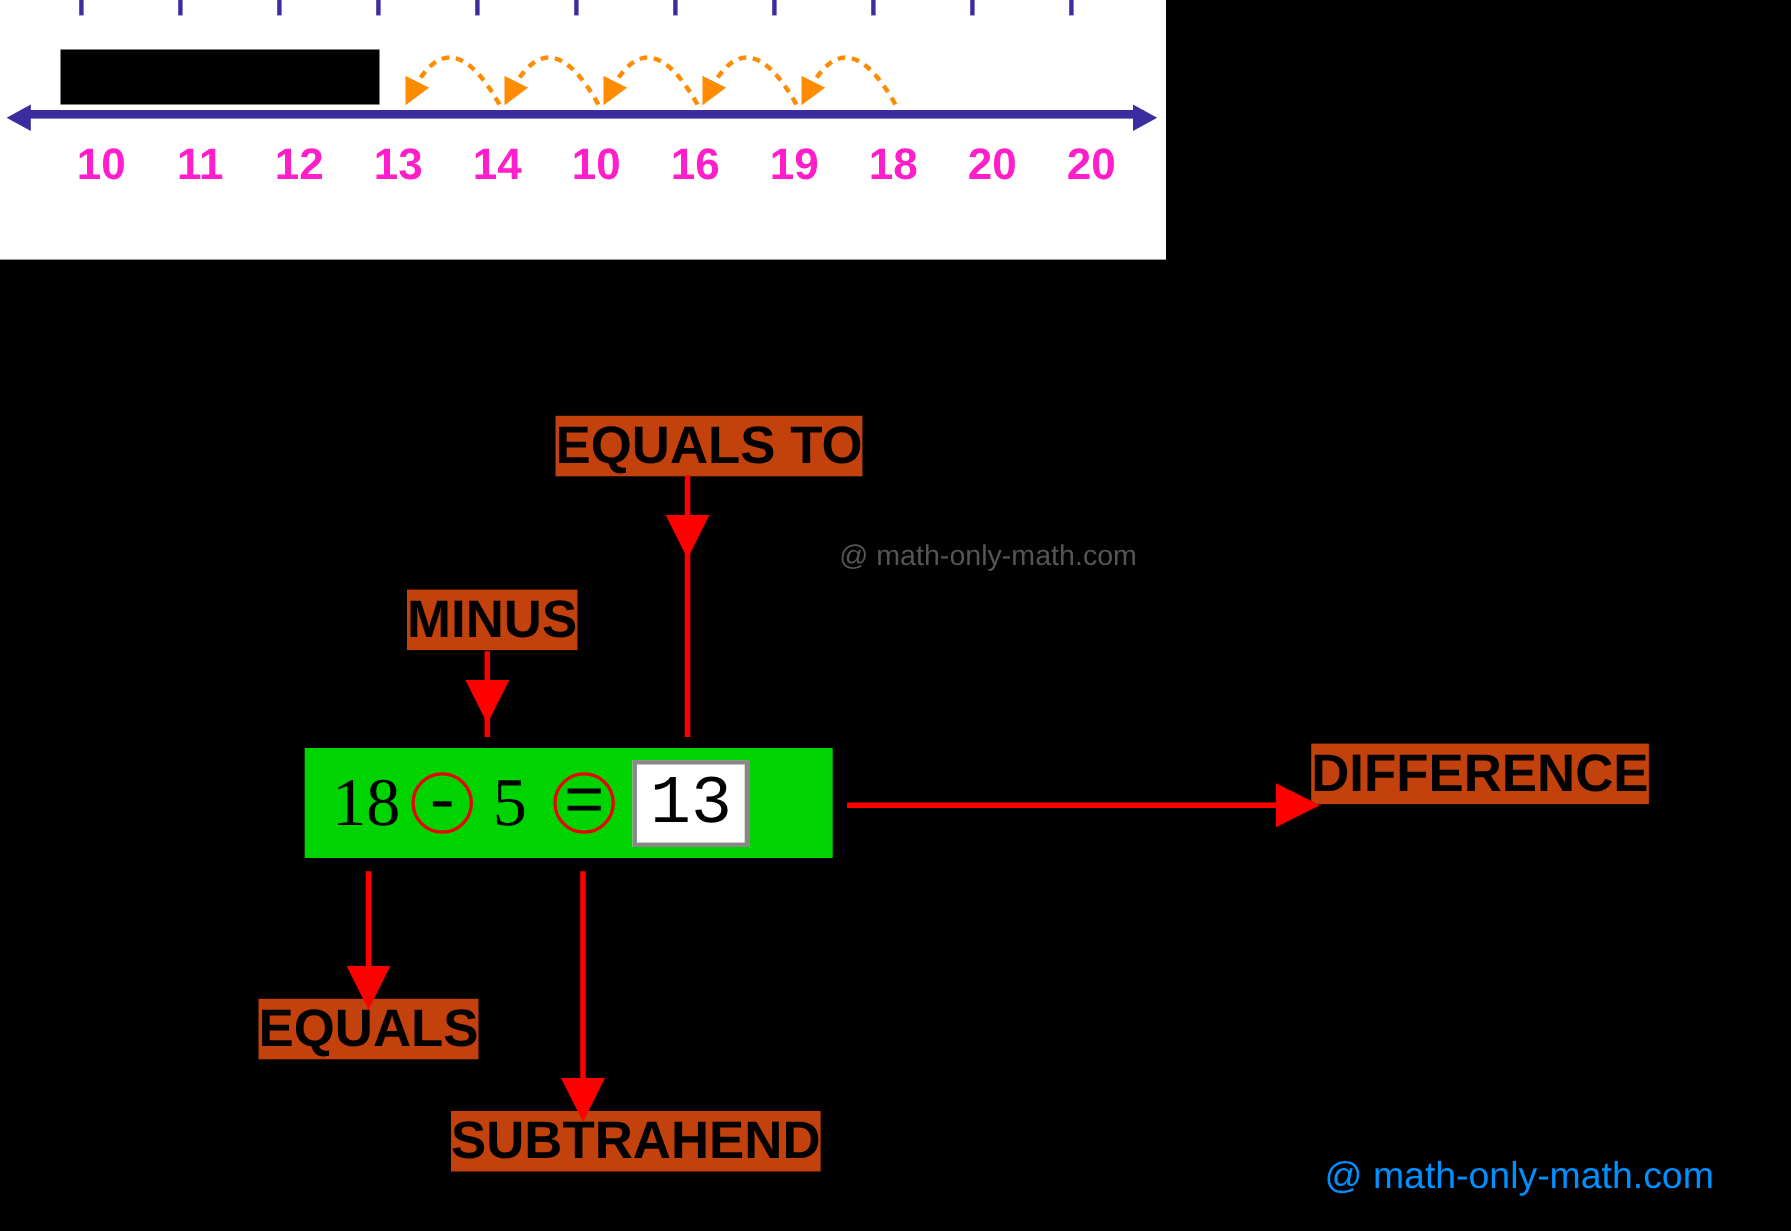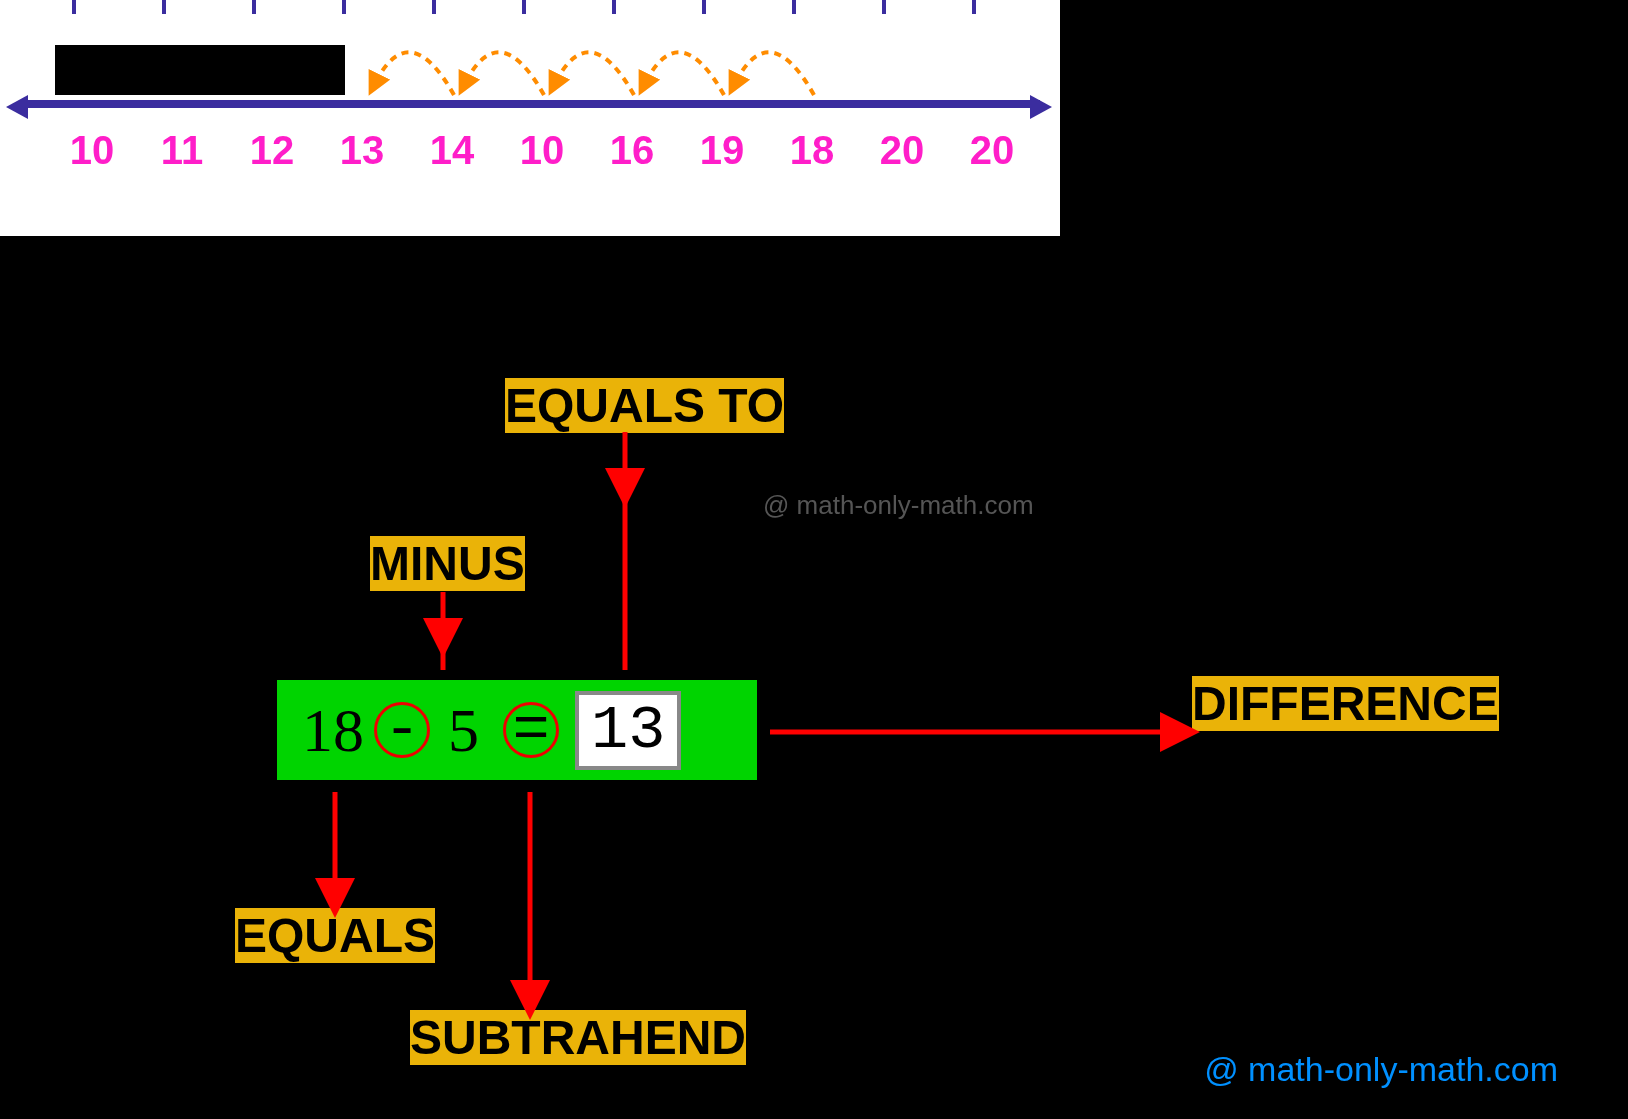--- a/index.html
+++ b/index.html
@@ -9,21 +9,21 @@
   .arrow-left { position: absolute; left: 6px; top: 95px; width: 0; height: 0; border-top: 12px solid transparent; border-bottom: 12px solid transparent; border-right: 22px solid #3b2d9f; }
   .arrow-right { position: absolute; left: 1030px; top: 95px; width: 0; height: 0; border-top: 12px solid transparent; border-bottom: 12px solid transparent; border-left: 22px solid #3b2d9f; }
   .tick { position: absolute; width: 4px; height: 22px; background: #3b2d9f; top: -8px; }
   .num-label { position: absolute; top: 128px; color: #ff1ec9; font-size: 40px; font-weight: bold; font-family: Arial, sans-serif; text-align: center; transform: translateX(-50%); }
   .black-bar { position: absolute; left: 55px; top: 45px; width: 290px; height: 50px; background: #000; }
   .equation-box { position: absolute; left: 277px; top: 680px; width: 480px; height: 100px; background: #00d400; display: flex; align-items: center; padding: 0 15px; font-family: "Times New Roman", serif; font-size: 62px; }
   .eq-num, .eq-op { margin: 0 10px; }
   .eq-op { font-family: "Courier New", monospace; }
   .eq-result { display: inline-block; background: #fff; border: 4px solid #888; padding: 0 12px; margin-left: 16px; font-family: "Courier New", monospace; }
   .op-circle { border: 3px solid #e00; border-radius: 50%; display: inline-flex; align-items: center; justify-content: center; width: 56px; height: 56px; }
-  .label-txt { position: absolute; font-family: Arial, sans-serif; font-weight: bold; font-size: 48px; background: #eab308; color: #000; }
+  .label-txt { position: absolute; font-family: Arial, sans-serif; font-weight: bold; font-size: 48px; background: #c2410c; color: #000; }
   .footer-link1 { position: absolute; right: 70px; bottom: 30px; color: #0090ff; font-size: 34px; font-family: Arial, sans-serif; }
   .footer-link2 { position: absolute; left: 763px; top: 490px; color: #555; font-size: 26px; font-family: Arial, sans-serif; }
   svg.arrow { position: absolute; }
 </style>
 </head>
 <body>
 
 <div class="numline-panel">
   <div class="black-bar"></div>
   <div class="arrow-left"></div>

